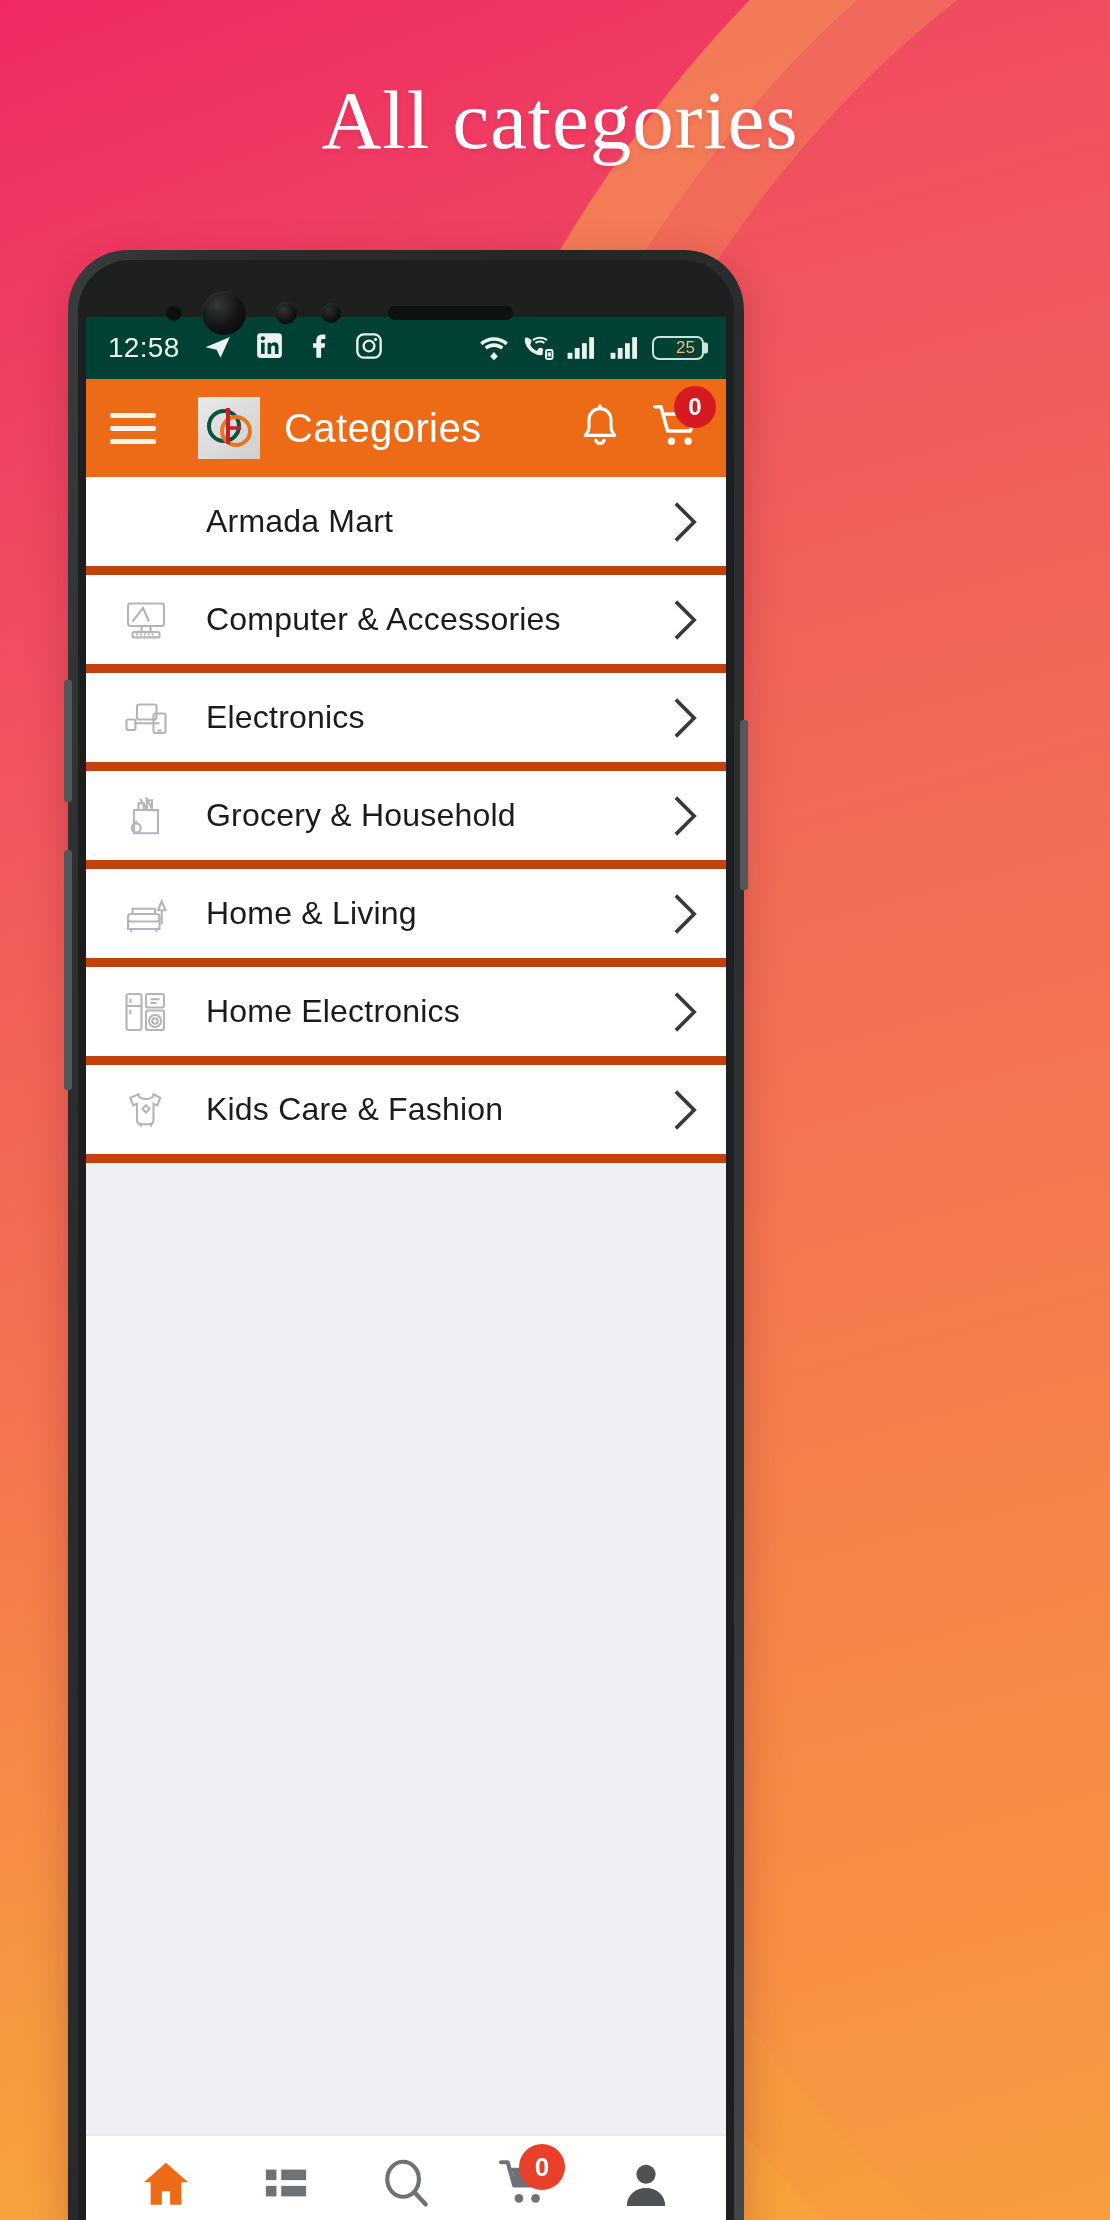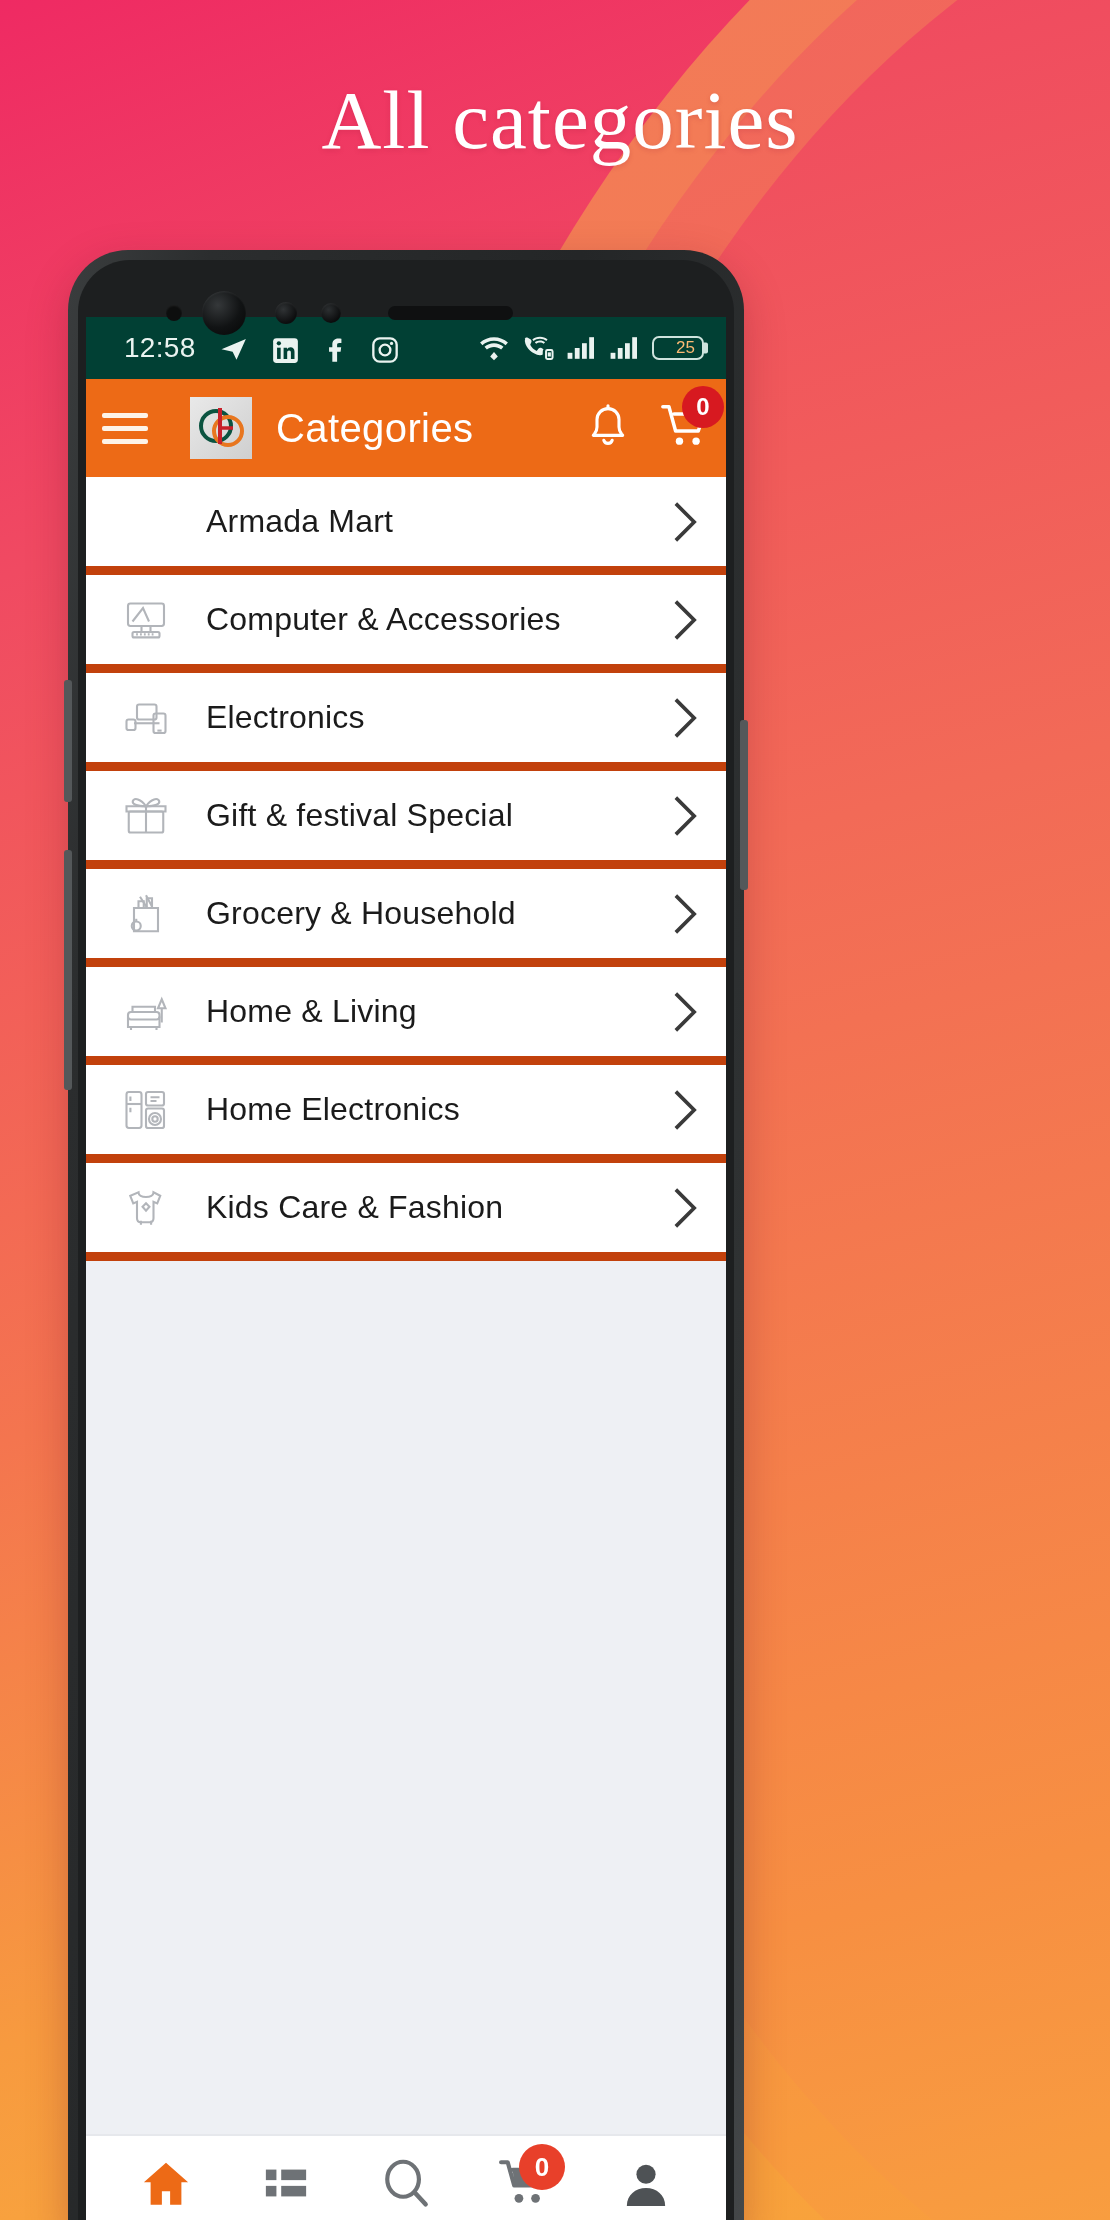--- a/index.html
+++ b/index.html
@@ -75,38 +75,38 @@
     background:#fff; overflow:hidden;
     display:flex; flex-direction:column;
   }
 
   
   .statusbar {
     height:62px; background:#014034; flex:0 0 62px;
     display:flex; align-items:center; justify-content:space-between;
     padding:0 22px; color:#eaf3f0;
   }
-  .sb-left { display:flex; align-items:flex-end; gap:23px;margin-left:16px; }
+  .sb-left { display:flex; align-items:flex-start; gap:23px; }
   .sb-time { font-size:28px; letter-spacing:.3px; }
   .sb-right { display:flex; align-items:center; gap:11px; }
   .sb-ico { display:block; }
   .battery {
     border:2.5px solid #cfe3dd; border-radius:7px;
     font-size:17px; padding:1px 7px 2px 22px; line-height:1;
     position:relative; color:#fdba74;
   }
   .battery::after {
     content:""; position:absolute; right:-6px; top:50%; transform:translateY(-50%);
     width:4px; height:11px; background:#cfe3dd; border-radius:0 2px 2px 0;
   }
 
   
   .appbar {
     height:98px; flex:0 0 98px; background:#ED6A16;
-    display:flex; align-items:center; padding:0 12px; gap:0;
+    display:flex; align-items:center; padding:0 20px; gap:0;
     position:relative;
     justify-content:flex-end;
   }
   .hamburger { width:46px; display:flex; flex-direction:column; gap:8px; cursor:pointer; margin-left:4px; }
   .hamburger span { display:block; height:5px; background:#fdf3e8; border-radius:2px; }
   .logo-box {
     width:62px; height:62px; margin-left:42px;
     background:linear-gradient(135deg,#e9e9e9,#cfcfcf);
     display:flex; align-items:center; justify-content:center;
   }
@@ -299,35 +299,20 @@
               <path d="M23.6 24.4h2.8"></path>
               <rect x="3" y="17" width="6" height="7" rx="1.4"></rect>
             </svg>
           </span>
           <span class="cat-label">Electronics</span>
           <svg class="chevron" width="26" height="44" viewBox="0 0 14 24">
             <path d="M2 2l10 10L2 22" fill="none" stroke="#3a3a3a" stroke-width="2"></path>
           </svg>
         </div>
 
-        <div class="cat-row">
-          <span class="cat-icon">
-            <svg width="48" height="48" viewBox="0 0 32 32" stroke="#b2b5ba" fill="none" stroke-width="1.4">
-              <rect x="4.5" y="13" width="23" height="14" rx="1.2"></rect>
-              <path d="M3 9.5h26v3.5H3z"></path>
-              <path d="M16 9.5V27"></path>
-              <path d="M16 9.5c-3.4-5-8-6-8.8-3.4-.6 2 2.6 3.4 8.8 3.4z"></path>
-              <path d="M16 9.5c3.4-5 8-6 8.8-3.4.6 2-2.6 3.4-8.8 3.4z"></path>
-            </svg>
-          </span>
-          <span class="cat-label">Gift &amp; festival Special</span>
-          <svg class="chevron" width="26" height="44" viewBox="0 0 14 24">
-            <path d="M2 2l10 10L2 22" fill="none" stroke="#3a3a3a" stroke-width="2"></path>
-          </svg>
-        </div>
 
         <div class="cat-row">
           <span class="cat-icon">
             <svg width="48" height="48" viewBox="0 0 32 32" stroke="#b2b5ba" fill="none" stroke-width="1.4">
               <path d="M8 12h16v15.5H8z"></path>
               <path d="M11 12V7.5h3.5V12M16.5 12V5.5H20V12"></path>
               <path d="M12 4.5l4.5 7M16 3.5l4 7.5"></path>
               <circle cx="9.5" cy="24" r="3"></circle>
               <path d="M9.5 21v-1.8"></path>
             </svg>

